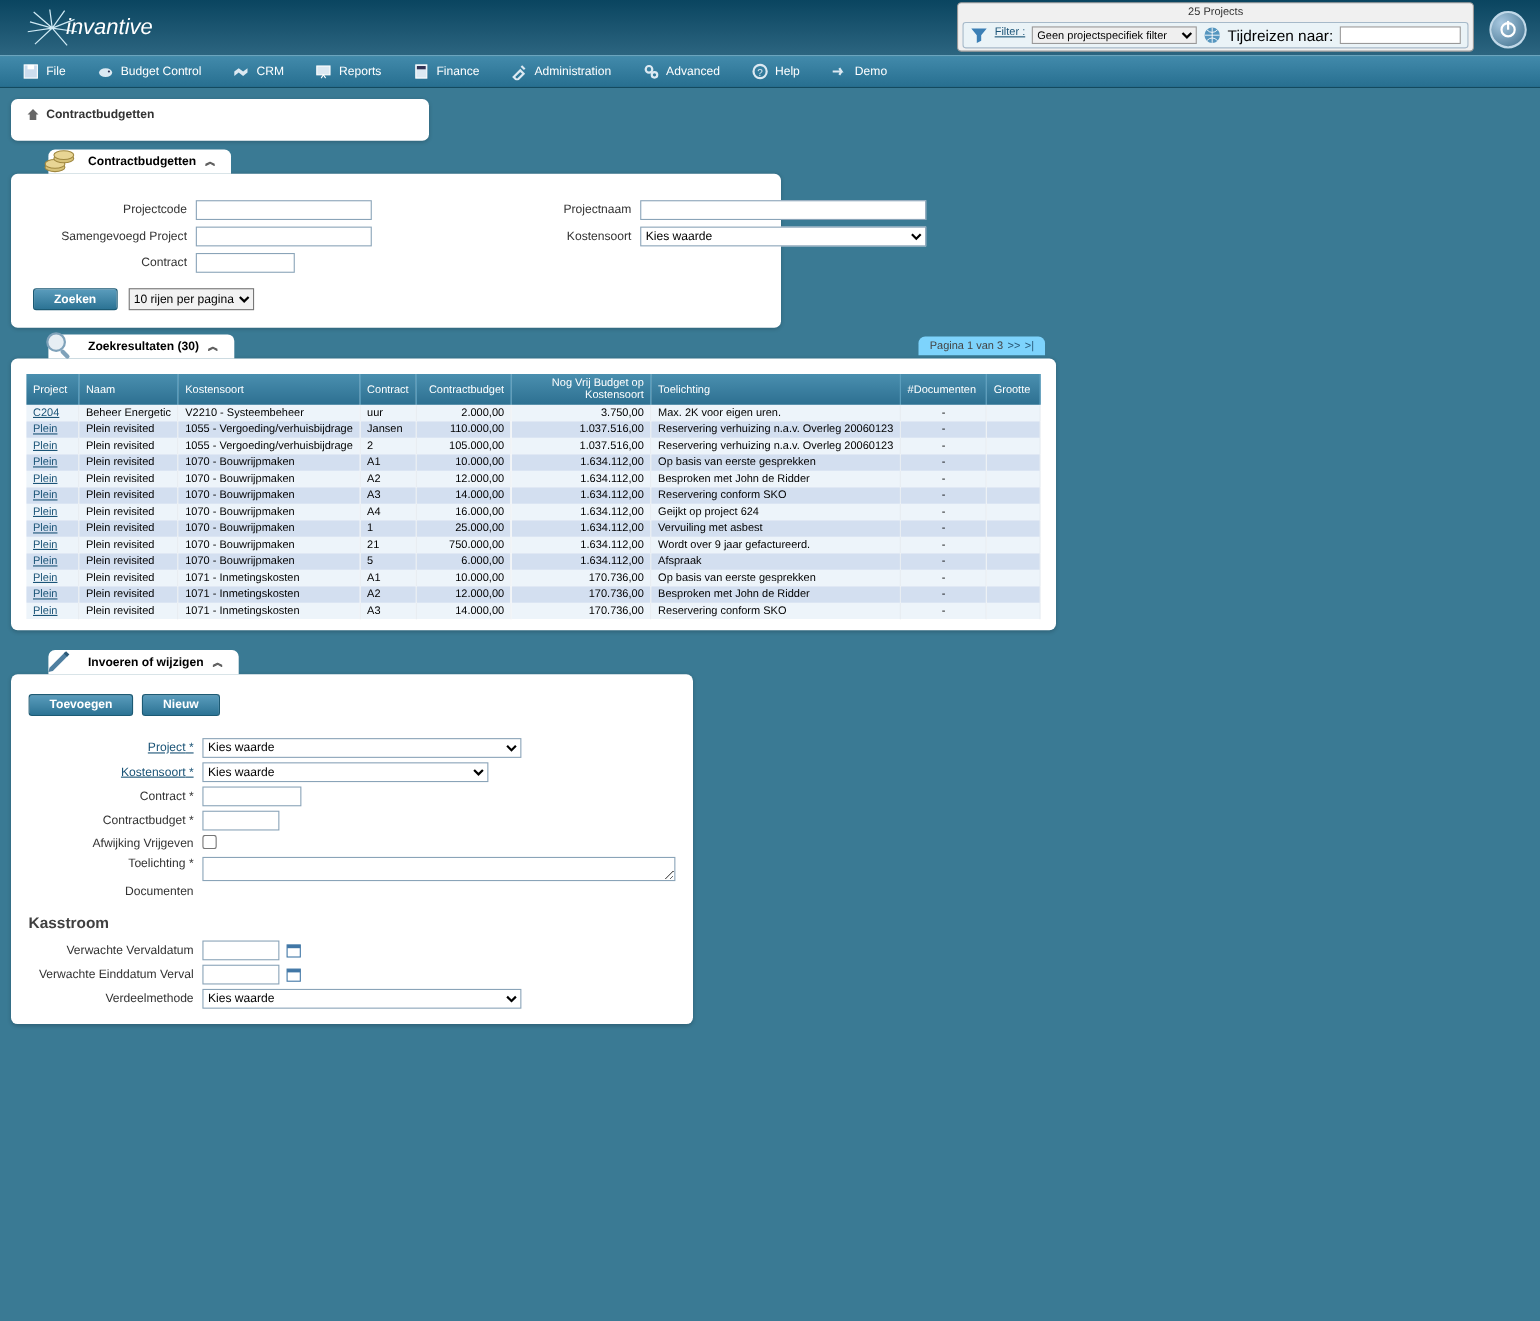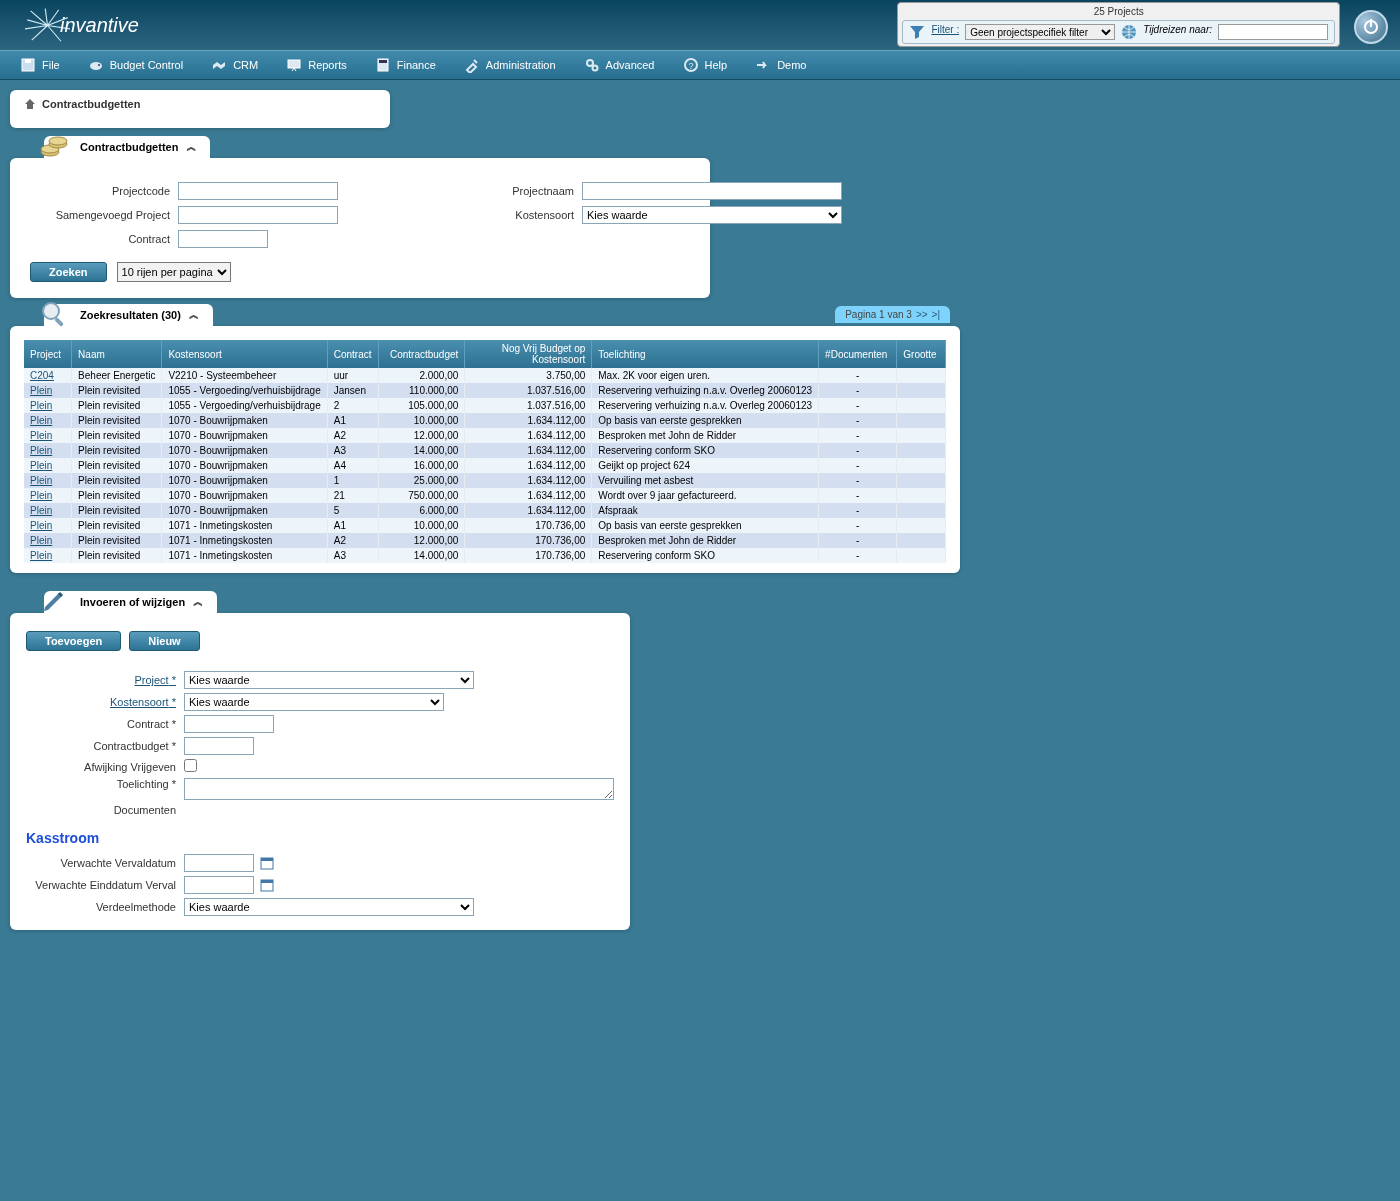--- a/index.html
+++ b/index.html
@@ -55,21 +55,21 @@
 .form-grid label.req::after { content: " *"; }
 .form-grid label.link { text-decoration: underline; color: #1b5477; cursor: pointer; }
 .form-grid input[type=text] { border: 1px solid #8aa4b8; height: 18px; font-size: 11px; padding: 0 3px; }
 .form-grid select { border: 1px solid #8aa4b8; height: 18px; font-size: 11px; background: #fff; }
 .form-grid textarea { border: 1px solid #8aa4b8; font-size: 11px; padding: 2px 3px; width: 430px; height: 22px; }
 .form-grid .w-full { width: 290px; }
 .form-grid .w-med { width: 260px; }
 .form-grid .w-small { width: 90px; }
 .form-grid .w-tiny { width: 70px; }
 .form-grid .inline { display:flex; align-items:center; gap:6px; }
-.section-h { font-size: 14px; font-weight: bold; margin: 14px 0 8px 0; color: #1d4ed8; }
+.section-h { font-size: 14px; font-weight: bold; margin: 14px 0 8px 0; color: #404040; }
 .cal-ic { width: 14px; height: 14px; cursor: pointer; }
 .filter-link { color: #1b5477; text-decoration: underline; font-size: 10px; }
 </style>
 </head>
 <body>
 
 <div class="topbar">
   <div class="logo-burst">
     <svg viewBox="0 0 40 30">
         <g stroke="#cfeaf5" stroke-width="1" fill="none">
@@ -83,21 +83,21 @@
     <div class="toppanel-row">
       <span class="icon"><svg viewBox="0 0 16 16">
             <path fill="#3b7fb5" d="M1 2 h14 l-5 6 v5 l-4 2 v-7 z"></path>
           </svg></span>
       <a class="filter-link">Filter :</a>
       <select><option>Geen projectspecifiek filter</option></select>
       <span class="icon"><svg viewBox="0 0 16 16">
             <circle cx="8" cy="8" r="7" fill="#5596bf"></circle>
             <path d="M1 8 h14 M8 1 v14 M3 3 q5 5 10 0 M3 13 q5 -5 10 0" stroke="#fff" stroke-width="0.8" fill="none"></path>
           </svg></span>
-      <span style="font-size:10px;font-style:italic;">Tijdreizen naar:</span>
+      <span style="font-size:14px;">Tijdreizen naar:</span>
       <input type="text" value="" style="">
     </div>
   </div>
   <div class="power-btn">
     <svg viewBox="0 0 18 18">
         <circle cx="9" cy="9" r="6" fill="none" stroke="#fff" stroke-width="2"></circle>
         <rect x="8" y="1" width="2" height="8" fill="#fff"></rect>
       </svg>
   </div>
 </div>

